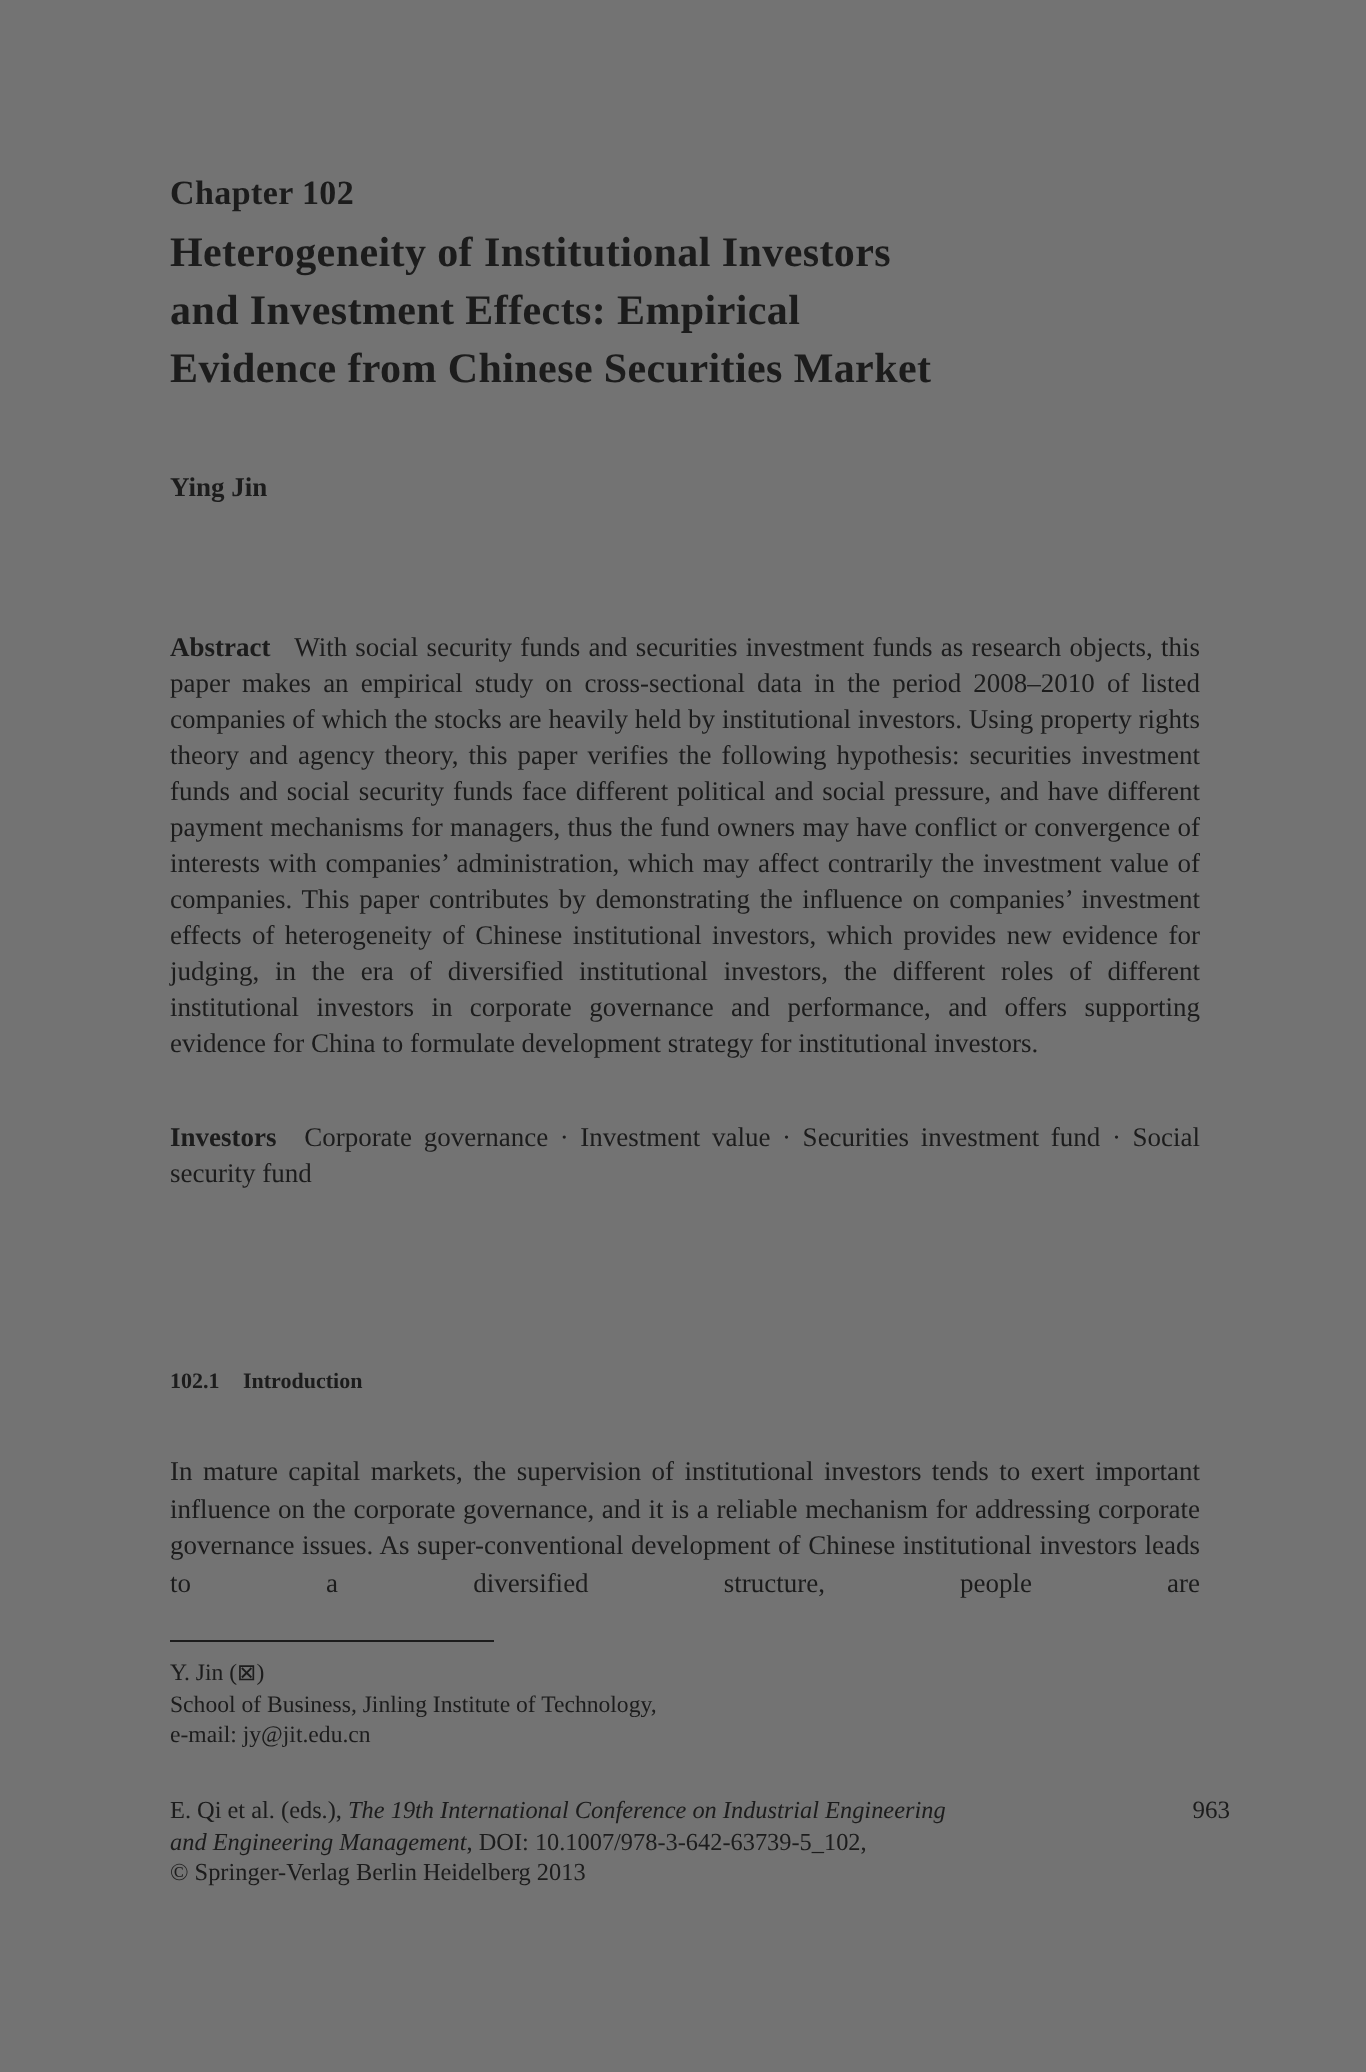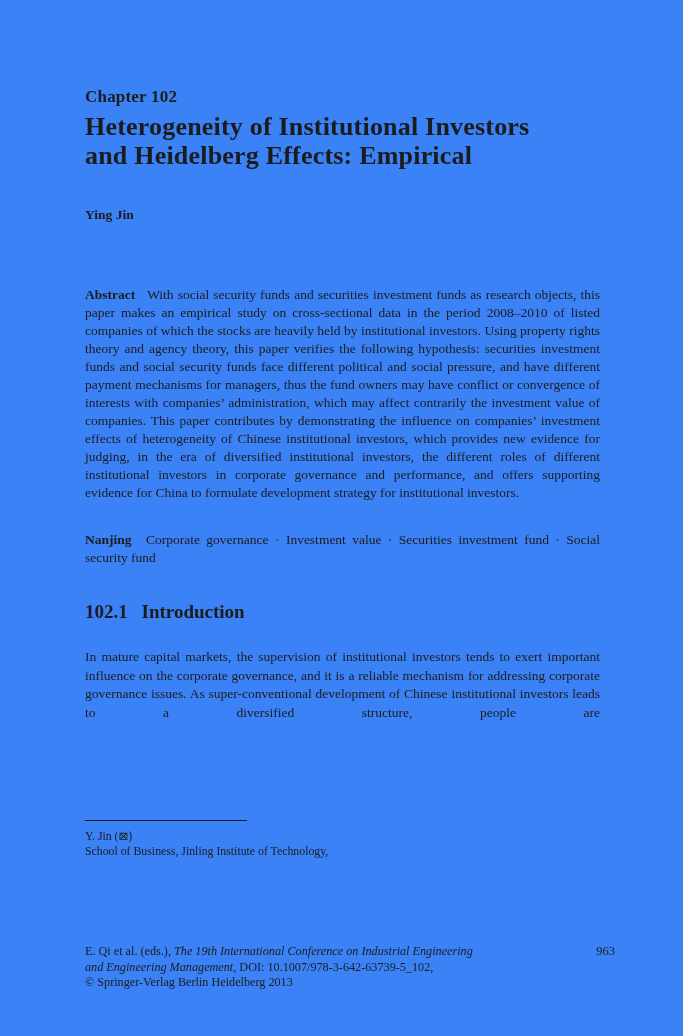--- a/index.html
+++ b/index.html
@@ -1,37 +1,37 @@
 <!DOCTYPE html>
 <html><head>
 <meta charset="utf-8">
 <style>
   * { margin: 0; padding: 0; box-sizing: border-box; }
   html, body { background: #ffffff; }
   .page {
     position: relative;
     width: 683px;
     height: 1036px;
-    background: #3b82f6;
+    background: #737373;
     color: #1c1c1c;
     font-family: "Liberation Serif", "DejaVu Serif", serif;
     overflow: hidden;
   }
   .content {
     padding: 86px 83px 0 85px; 
   }
   .chapter-label {
     font-size: 17px;
     font-weight: bold;
     line-height: 22px;
     letter-spacing: 0.2px;
   }
   .title {
     margin-top: 4px;
-    font-size: 26px;
+    font-size: 21px;
     font-weight: bold;
     line-height: 29px;
     letter-spacing: 0.2px;
   }
   .title-line { display: block; }
   .author {
     margin-top: 36px;
     font-size: 13.5px;
     font-weight: bold;
     line-height: 17px;
@@ -46,22 +46,22 @@
     font-weight: bold;
     margin-right: 8px;
   }
   .keywords {
     margin-top: 29px;
     font-size: 13.5px;
     line-height: 18px;
     text-align: justify;
   }
   .section-heading {
-    margin-top: 34px;
-    font-size: 19px;
+    margin-top: 84px;
+    font-size: 11px;
     font-weight: bold;
     line-height: 22px;
   }
   .section-number { margin-right: 9px; }
   .body-par {
     margin-top: 25px;
     font-size: 13.5px;
     line-height: 18.5px;
     text-align: justify;
     text-align-last: justify; 
@@ -79,21 +79,21 @@
     border-top: 1.5px solid #1c1c1c;
     margin-bottom: 8px;
   }
   .env {
     font-family: "Liberation Serif", "DejaVu Sans", serif;
     font-size: 11.5px;
   }
   .footer {
     position: absolute;
     left: 85px;
-    top: 944px;
+    top: 898px;
     width: 530px;
     display: flex;
     justify-content: space-between;
     align-items: flex-start;
     font-size: 12.2px;
     line-height: 15.5px;
   }
   .citation { max-width: 470px; }
   .italic { font-style: italic; }
   .page-number {
@@ -105,50 +105,52 @@
 <body>
 
 <div class="page">
 
   <div class="content">
 
     <div class="chapter-label">Chapter 102</div>
 
     <h1 class="title">
       <span class="title-line">Heterogeneity of Institutional Investors</span>
-      <span class="title-line">and Heidelberg Effects: Empirical</span>
+      <span class="title-line">and Investment Effects: Empirical</span>
+      <span class="title-line">Evidence from Chinese Securities Market</span>
     </h1>
 
     <div class="author">Ying Jin</div>
 
     <p class="abstract">
       <span class="run-label">Abstract</span>
       <span>With social security funds and securities investment funds as research objects, this paper makes an empirical study on cross-sectional data in the period 2008–2010 of listed companies of which the stocks are heavily held by institutional investors. Using property rights theory and agency theory, this paper verifies the following hypothesis: securities investment funds and social security funds face different political and social pressure, and have different payment mechanisms for managers, thus the fund owners may have conflict or convergence of interests with companies’ administration, which may affect contrarily the investment value of companies. This paper contributes by demonstrating the influence on companies’ investment effects of heterogeneity of Chinese institutional investors, which provides new evidence for judging, in the era of diversified institutional investors, the different roles of different institutional investors in corporate governance and performance, and offers supporting evidence for China to formulate development strategy for institutional investors.</span>
     </p>
 
     <p class="keywords">
-      <span class="run-label">Nanjing</span>
+      <span class="run-label">Investors</span>
       <span>Corporate governance · Investment value · Securities investment fund · Social security fund</span>
     </p>
 
     <h2 class="section-heading">
       <span class="section-number">102.1</span>
       <span>Introduction</span>
     </h2>
 
     <p class="body-par">In mature capital markets, the supervision of institutional investors tends to exert important influence on the corporate governance, and it is a reliable mechanism for addressing corporate governance issues. As super-conventional development of Chinese institutional investors leads to a diversified structure, people are</p>
 
   </div>
 
   <div class="footnote">
     <div class="footnote-rule"></div>
     <div>
       <span>Y. Jin (</span><span class="env">⊠</span><span>)</span>
     </div>
     <div>School of Business, Jinling Institute of Technology,</div>
+    <div>e-mail: jy@jit.edu.cn</div>
   </div>
 
   <div class="footer">
     <div class="citation">
       <div>
         <span>E. Qi et al. (eds.), </span><span class="italic">The 19th International Conference on Industrial Engineering</span>
       </div>
       <div>
         <span class="italic">and Engineering Management</span><span>, DOI: 10.1007/978-3-642-63739-5_102,</span>
       </div>

